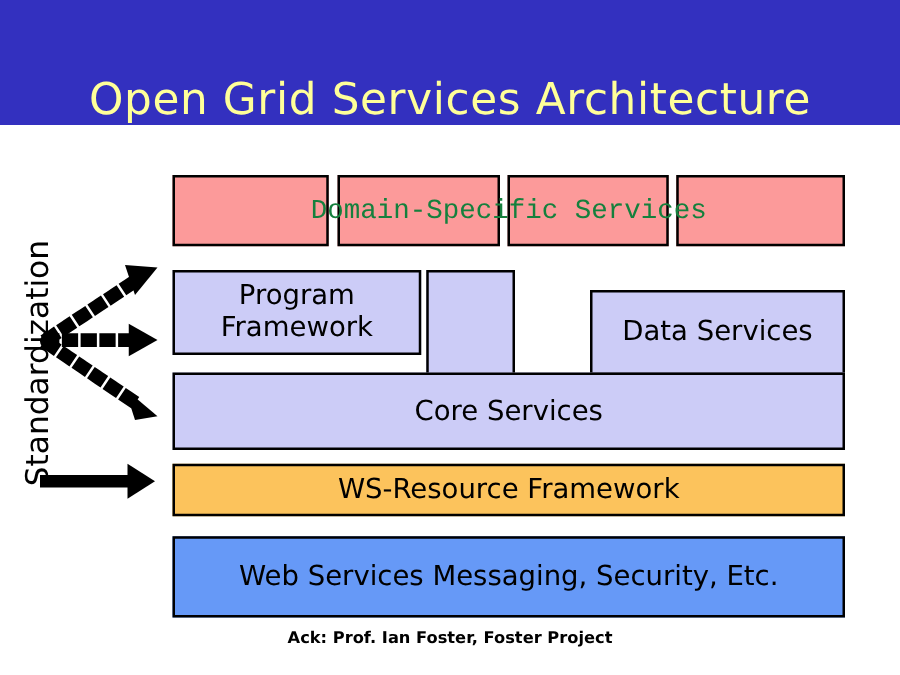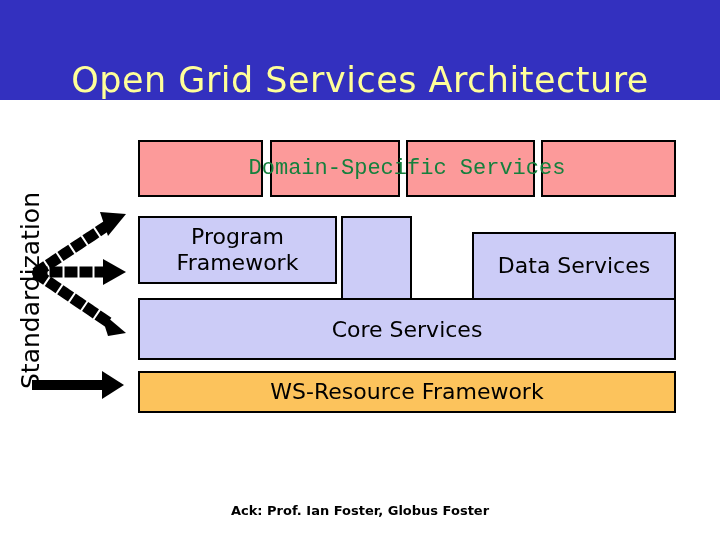--- a/index.html
+++ b/index.html
@@ -197,16 +197,17 @@
 
   <div class="box lav" id="box-middle"></div>
 
   <div class="box lav" id="box-data">Data Services</div>
 
   <div class="box lav" id="box-core"></div>
   <div id="core-label">Core Services</div>
 
   <div class="box orange" id="box-wsrf">WS-Resource Framework</div>
 
-
-  <div id="attribution">Ack: Prof. Ian Foster, Globus Foster</div>
+  <div class="box blue" id="box-webserv">Web Services Messaging, Security, Etc.</div>
+
+  <div id="attribution">Ack: Prof. Ian Foster, Foster Project</div>
 
 </div>
 
 </body></html>

